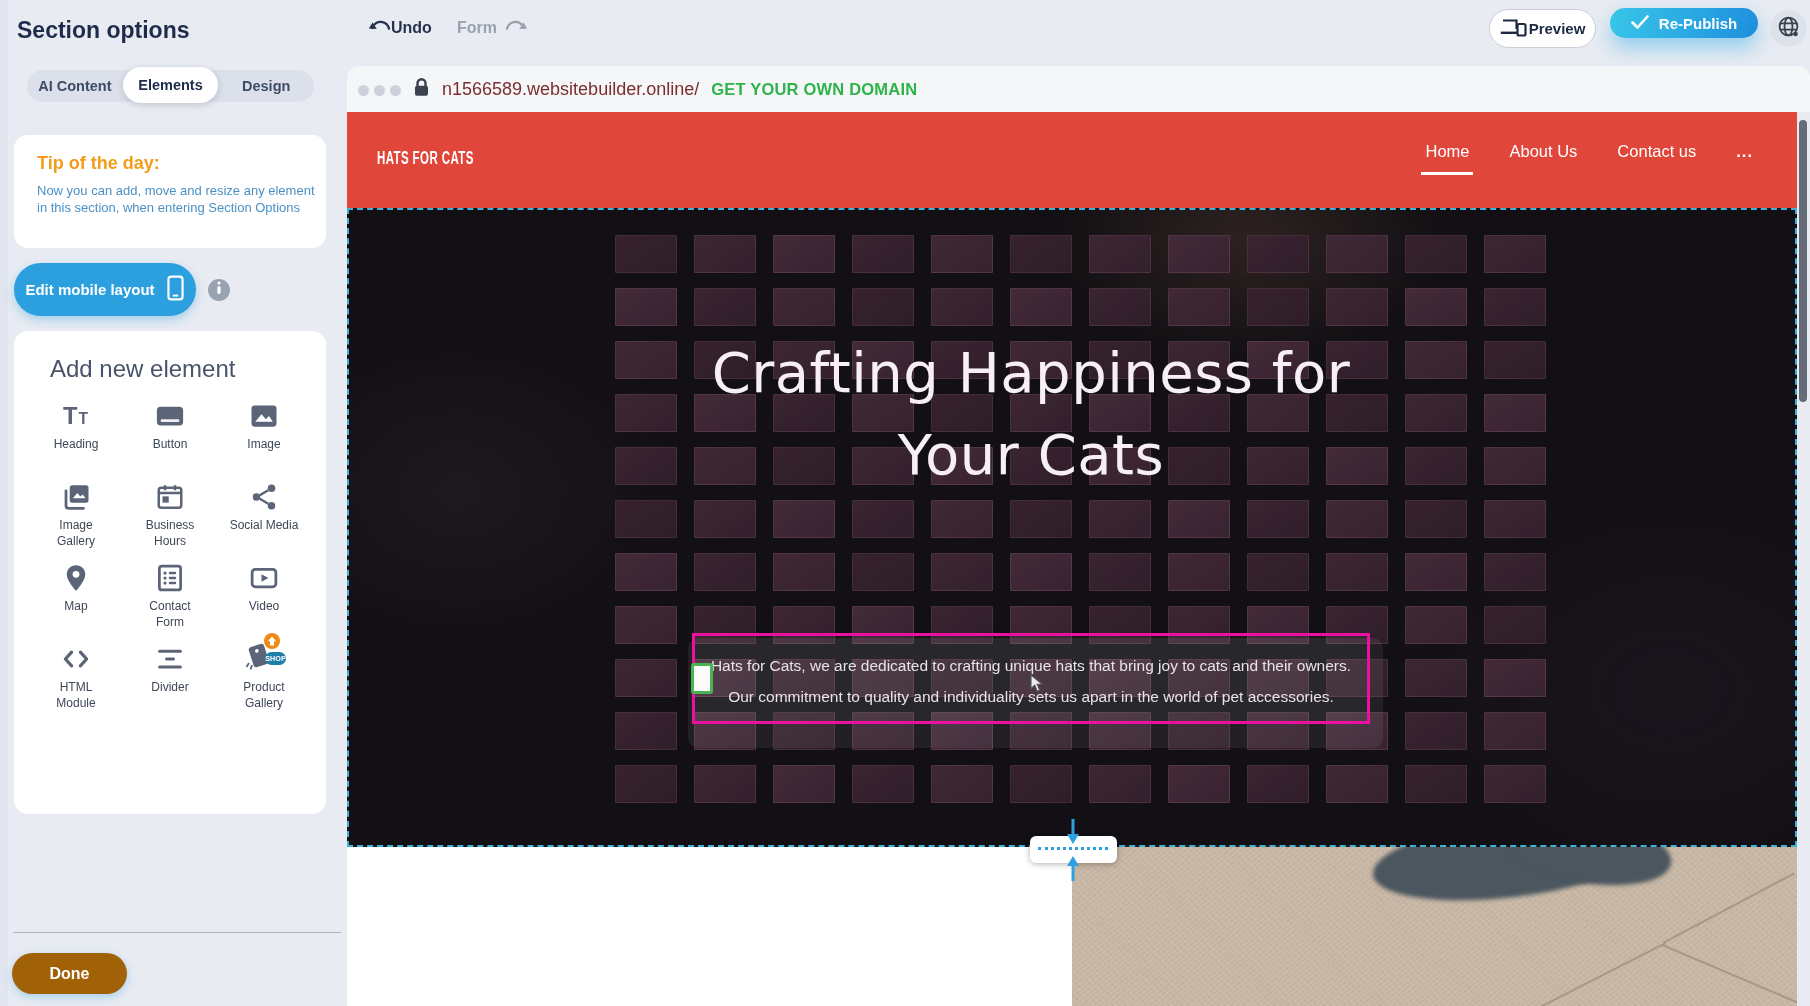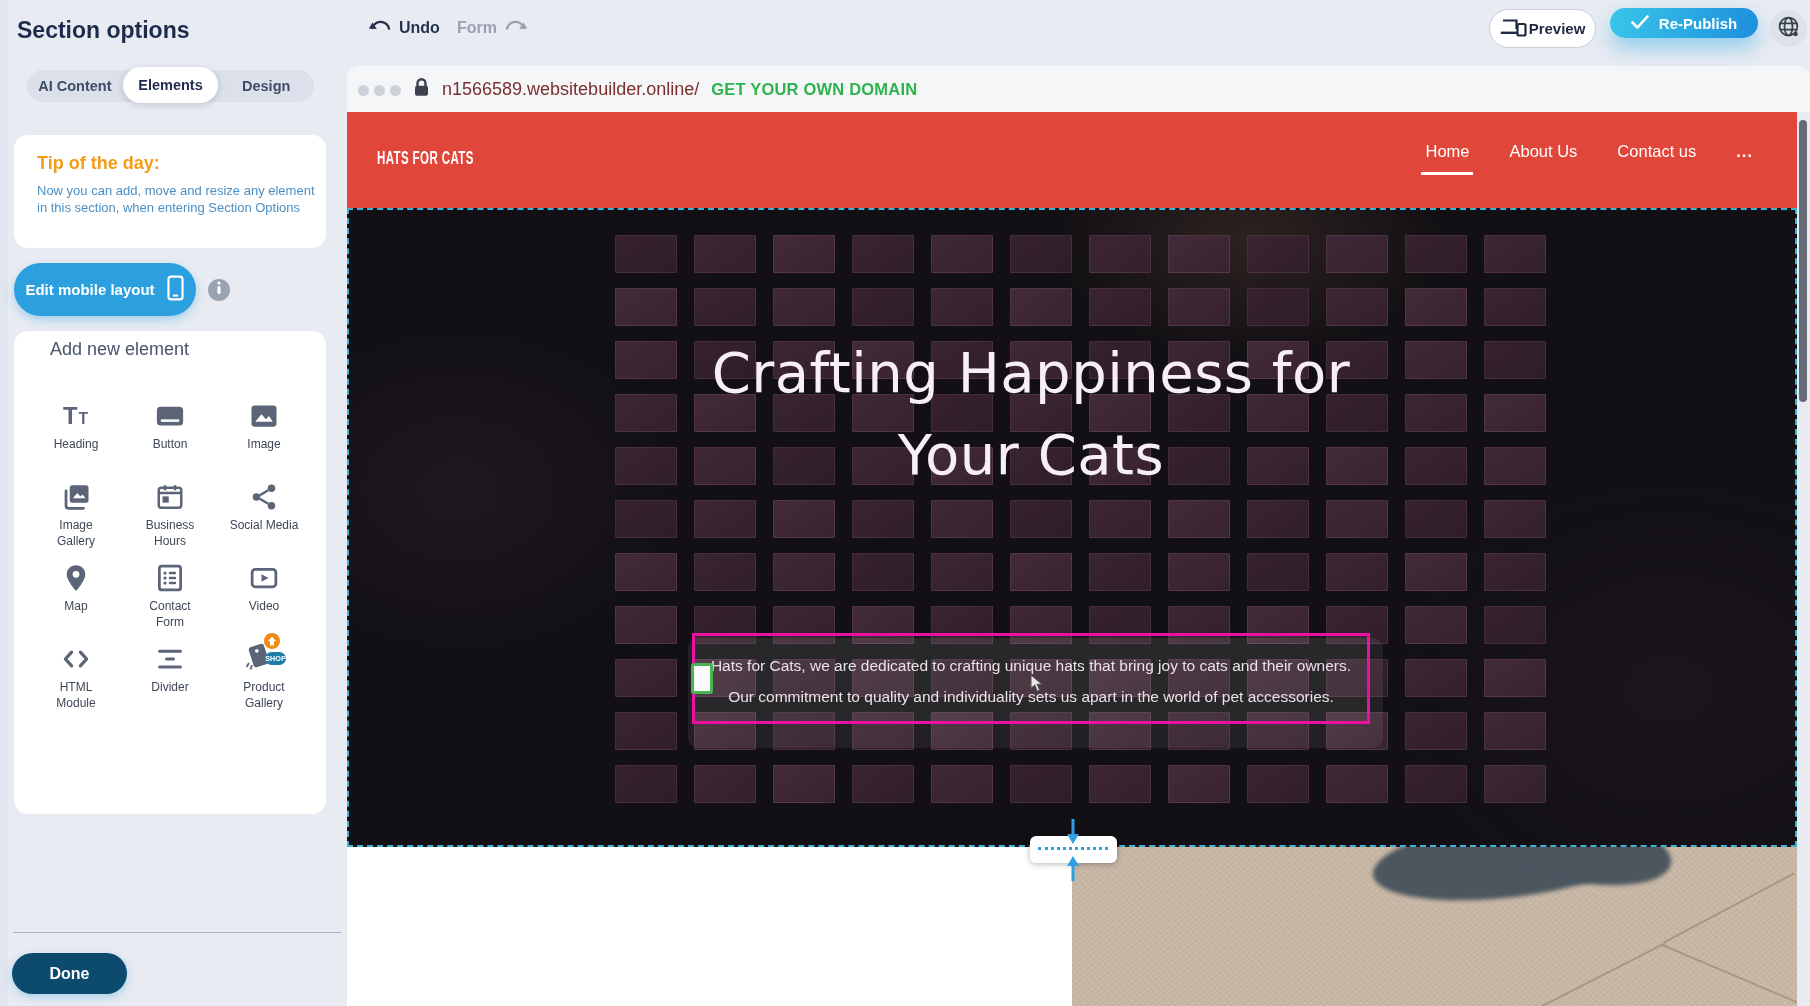--- a/index.html
+++ b/index.html
@@ -17,33 +17,33 @@
        box-shadow:0 2px 7px rgba(40,60,90,.20);}
   .tip-card{position:absolute;left:14px;top:135px;width:312px;height:113px;background:#fff;border-radius:14px;}
   .tip-heading{position:absolute;left:23px;top:18px;font-size:18px;font-weight:bold;color:#F39C1A;}
   .tip-body{position:absolute;left:23px;top:47px;font-size:13px;line-height:1.32;color:#4B90C5;white-space:pre;}
   .edit-mobile-btn{position:absolute;left:14px;top:263px;width:182px;height:53px;background:#2C9FDF;
         border-radius:27px;display:flex;align-items:center;justify-content:center;gap:11px;color:#fff;
         font-size:15px;font-weight:bold;box-shadow:0 4px 10px rgba(44,159,223,.35);cursor:pointer;}
   .info-btn{position:absolute;left:208px;top:279px;width:22px;height:22px;border-radius:50%;background:#99A2B1;
         display:flex;align-items:center;justify-content:center;cursor:pointer;}
   .add-card{position:absolute;left:14px;top:331px;width:312px;height:483px;background:#fff;border-radius:14px;}
-  .add-title{position:absolute;left:36px;top:8px;font-size:18px;color:#49536A;}
+  .add-title{position:absolute;left:36px;top:24px;font-size:24px;color:#49536A;}
   .el-grid{position:absolute;left:15px;top:66px;width:282px;display:grid;
         grid-template-columns:repeat(3,94px);grid-auto-rows:81px;}
   .el-item{display:flex;flex-direction:column;align-items:center;cursor:pointer;}
   .el-icon{height:34px;display:flex;align-items:flex-end;justify-content:center;}
   .el-label{margin-top:6px;font-size:12px;line-height:1.3;color:#3E4757;text-align:center;white-space:pre-line;}
   .panel-divider{position:absolute;left:13px;top:932px;width:328px;height:1px;background:#ADB2BD;}
-  .done-btn{position:absolute;left:12px;top:953px;width:115px;height:41px;border-radius:21px;background:#0c4a6e;
+  .done-btn{position:absolute;left:12px;top:953px;width:115px;height:41px;border-radius:21px;background:#a16207;
         color:#fff;font-weight:bold;font-size:16px;display:flex;align-items:center;justify-content:center;
         box-shadow:0 3px 8px rgba(44,159,223,.35);cursor:pointer;}
 
   
-  .undo-btn{position:absolute;left:368px;top:18px;display:flex;align-items:center;gap:8px;font-size:16px;
+  .undo-btn{position:absolute;left:368px;top:18px;display:flex;align-items:center;font-size:16px;
         font-weight:bold;color:#27324F;cursor:pointer;}
   .redo-btn{position:absolute;left:457px;top:18px;display:flex;align-items:center;gap:8px;font-size:16px;
         font-weight:bold;color:#99A1B1;cursor:pointer;}
   .preview-btn{position:absolute;left:1489px;top:9px;width:107px;height:39px;border-radius:20px;background:#fff;
         border:1px solid #C9CED9;box-sizing:border-box;display:flex;align-items:center;justify-content:center;
         gap:2px;font-size:15px;font-weight:bold;color:#1D2940;cursor:pointer;}
   .republish-btn{position:absolute;left:1610px;top:8px;width:148px;height:30px;border-radius:22px;
         background:linear-gradient(100deg,#38C6E9,#1E8FDD);display:flex;align-items:center;justify-content:center;
         gap:10px;font-size:15px;font-weight:bold;color:#fff;box-shadow:0 10px 20px rgba(40,170,228,.45);cursor:pointer;}
   .globe-btn{position:absolute;left:1770px;top:10px;width:37px;height:37px;border-radius:50%;background:#DDE2EA;

